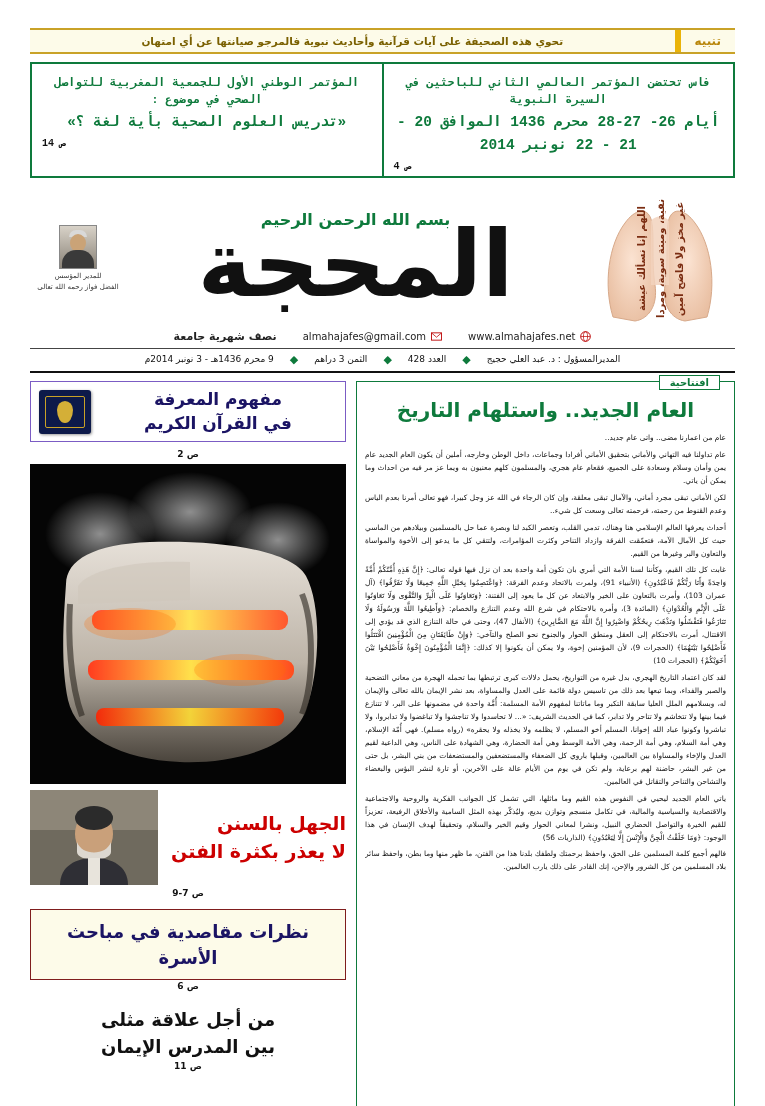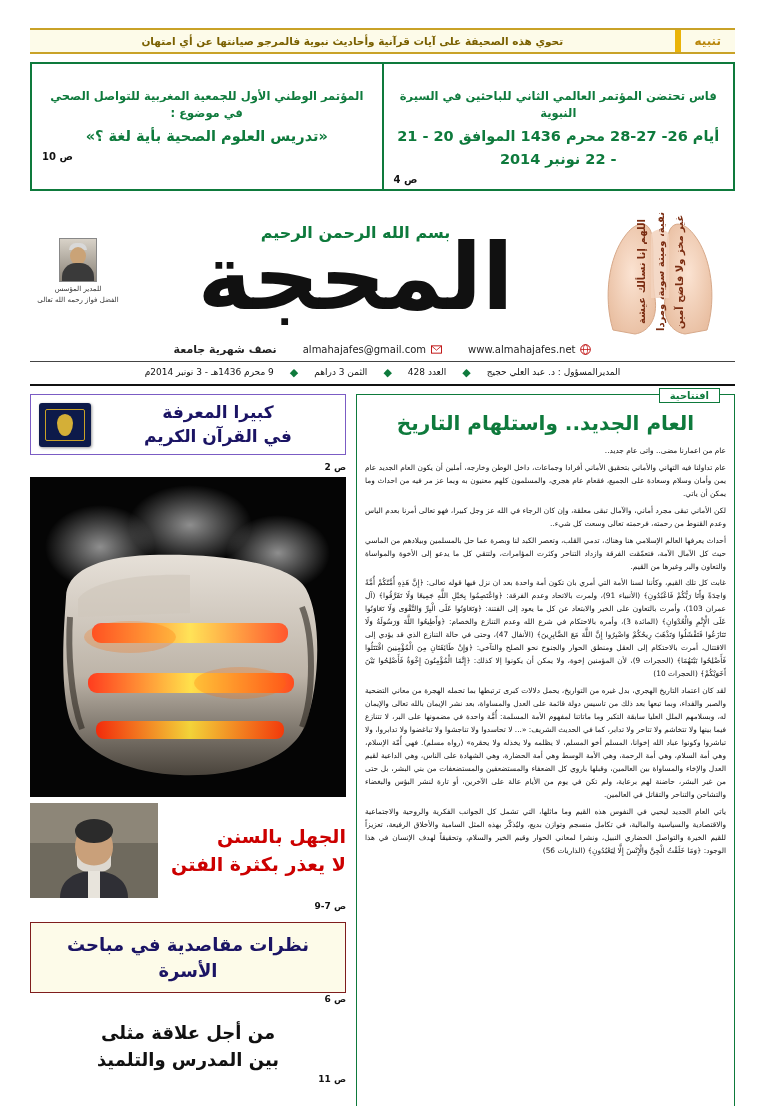--- a/index.html
+++ b/index.html
@@ -45,22 +45,23 @@
 
   
   .green-banner {
     display: flex;
     border: 2px solid #0e7a3c;
     background: #ffffff;
     margin-bottom: 6px;
   }
   .gb-col {
     flex: 1;
-    padding: 24px 10px 4px 10px;
-    text-align: center;
+    padding: 10px 10px 4px 10px;
+    text-align: center;
+    font-family: Liberation Mono, monospace;
   }
   .gb-col.left { border-left: 2px solid #0e7a3c; }
   .gb-line1 {
     color: #0e7a3c;
     font-weight: bold;
     font-size: 11.5px;
     line-height: 1.5;
   }
   .gb-line2 {
     color: #0e7a3c;
@@ -270,21 +271,21 @@
     flex: 1;
     text-align: center;
     color: #1b1464;
     font-weight: bold;
     font-size: 17px;
     line-height: 1.4;
   }
   .page-ref {
     font-size: 9px;
     color: #111;
-    text-align: right;
+    text-align: center;
     margin: 1px 0 5px 0;
     font-weight: bold;
   }
 
   .photo-fist {
     width: 100%; height: 320px;
     background: #000;
     position: relative;
     overflow: hidden;
     margin-bottom: 6px;
@@ -341,21 +342,21 @@
 
   <div class="green-banner">
     <div class="gb-col left">
       <div class="gb-line1">فاس تحتضن المؤتمر العالمي الثاني للباحثين في السيرة النبوية</div>
       <div class="gb-line2">أيام  26- 27-28 محرم 1436 الموافق  20 - 21 - 22 نونبر 2014</div>
       <div class="gb-page">ص 4</div>
     </div>
     <div class="gb-col">
       <div class="gb-line1">المؤتمر الوطني الأول للجمعية المغربية للتواصل الصحي في موضوع :</div>
       <div class="gb-line2">«تدريس العلوم الصحية بأية لغة ؟»</div>
-      <div class="gb-page">ص 10</div>
+      <div class="gb-page">ص 14</div>
     </div>
   </div>
 
   <div class="masthead">
 
     <div class="hands-block">
       <svg class="hands-svg" viewBox="0 0 150 140">
         <defs>
           <radialGradient id="skin" cx="50%" cy="45%" r="60%">
             <stop offset="0%" stop-color="#fbe3d2"></stop>
@@ -421,29 +422,30 @@
         <div class="editorial-tag">افتتاحية</div>
         <div class="editorial-title">العام الجديد.. واستلهام التاريخ</div>
         <div class="editorial-body">
           <p>عام من اعمارنا مضى.. واتى عام جديد..</p>
           <p>عام تداولنا فيه التهاني والأماني بتحقيق الأماني أفرادا وجماعات، داخل الوطن وخارجه، أملين أن يكون العام الجديد عام يمن وأمان وسلام وسعادة على الجميع، فقعام عام هجري، والمسلمون كلهم معنيون به ويما عز مر فيه من احداث وما يمكن أن ياتي.</p>
           <p>لكن الأماني تبقى مجرد أماني، والآمال تبقى معلقة، وإن كان الرجاء في الله عز وجل كبيرا، فهو تعالى أمرنا بعدم الياس وعدم القنوط من رحمته، فرحمته تعالى وسعت كل شيء..</p>
           <p>أحداث يعرفها العالم الإسلامي هنا وهناك، تدمي القلب، وتعصر الكبد لنا وبصرة عما حل بالمسلمين وبيلادهم من الماسي حيث كل الآمال الآمة، فتعمّقت الفرقة وازداد التناحر وكثرت المؤامرات، ولتتقي كل ما يدعو إلى الأخوة والمواساة والتعاون والبر وغيرها من القيم.</p>
           <p>غابت كل تلك القيم، وكأننا لسنا الأمة التي أمري بان تكون أمة واحدة بعد ان نزل فيها قوله تعالى: ﴿إِنَّ هَذِهِ أُمَّتُكُمْ أُمَّةً وَاحِدَةً وَأَنَا رَبُّكُمْ فَاعْبُدُونِ﴾ (الأنبياء 91)، ولمرت بالاتحاد وعدم الفرقة: ﴿وَاعْتَصِمُوا بِحَبْلِ اللَّهِ جَمِيعًا وَلَا تَفَرَّقُوا﴾ (آل عمران 103)، وأمرت بالتعاون على الخير والابتعاد عن كل ما يعود إلى الفتنة: ﴿وَتَعَاوَنُوا عَلَى الْبِرِّ وَالتَّقْوَى وَلَا تَعَاوَنُوا عَلَى الْإِثْمِ وَالْعُدْوَانِ﴾ (المائدة 3)، وأمره بالاحتكام في شرع الله وعدم التنازع والخصام: ﴿وَأَطِيعُوا اللَّهَ وَرَسُولَهُ وَلَا تَنَازَعُوا فَتَفْشَلُوا وَتَذْهَبَ رِيحُكُمْ وَاصْبِرُوا إِنَّ اللَّهَ مَعَ الصَّابِرِينَ﴾ (الأنفال 47)، وحتى في حالة التنازع الذي قد يؤدي إلى الاقتتال، أمرت بالاحتكام إلى العقل ومنطق الحوار والجنوح نحو الصلح والتآخي: ﴿وَإِنْ طَائِفَتَانِ مِنَ الْمُؤْمِنِينَ اقْتَتَلُوا فَأَصْلِحُوا بَيْنَهُمَا﴾ (الحجرات 9)، لأن المؤمنين إخوة، ولا يمكن أن يكونوا إلا كذلك: ﴿إِنَّمَا الْمُؤْمِنُونَ إِخْوَةٌ فَأَصْلِحُوا بَيْنَ أَخَوَيْكُمْ﴾ (الحجرات 10)</p>
           <p>لقد كان اعتماد التاريخ الهجري، بدل غيره من التواريخ، يحمل دلالات كبرى ترتبطها بما تحمله الهجرة من معاني التضحية والصبر والفداء، وبما تبعها بعد ذلك من تاسيس دولة قائمة على العدل والمساواة، بعد نشر الإيمان بالله تعالى والإيمان له، وبسلامهم الملل العليا سابقة التكبر وما ماتاتنا لمفهوم الأمة المسلمة: أُمَّة واحدة في مضمونها على البر، لا تتنازع فيما بينها ولا تتخاشم ولا تتاحر ولا تدابر، كما في الحديث الشريف: «... لا تحاسدوا ولا تناجشوا ولا تباغضوا ولا تدابروا، ولا تباشروا وكونوا عباد الله إخوانا، المسلم أخو المسلم، لا يظلمه ولا يخذله ولا يحقره» (رواه مسلم). فهي أُمّة الإسلام، وهي أمة السلام، وهي أمة الرحمة، وهي الأمة الوسط وهي أمة الحضارة، وهي الشهادة على الناس، وهي الداعية لقيم العدل والإخاء والمساواة بين العالمين، وقبلها باروي كل الضعفاء والمستضعفين والمستضعفات من بني البشر، بل حتى من غير البشر، حاضنة لهم برعاية، ولم تكن في يوم من الأيام عالة على الآخرين، أو تارة لنشر البؤس والبغضاء والتشاحن والتناحر والتقاتل في العالمين.</p>
           <p>ياتي العام الجديد ليحيي في النفوس هذه القيم وما ماثلها، التي تشمل كل الجوانب الفكرية والروحية والاجتماعية والاقتصادية والسياسية والمالية، في تكامل منسجم وتوازن بديع، وليُذكّر بهذه المثل السامية والأخلاق الرفيعة، تعزيزاً للقيم الخيرة والتواصل الحضاري النبيل، ونشرا لمعاني الحوار وقيم الخير والسلام، وتحقيقاً لهدف الإنسان في هذا الوجود: ﴿وَمَا خَلَقْتُ الْجِنَّ وَالْإِنْسَ إِلَّا لِيَعْبُدُونِ﴾ (الذاريات 56)</p>
+          <p>فالهم أجمع كلمة المسلمين على الحق، واحفظ برحمتك ولطفك بلدنا هذا من الفتن، ما ظهر منها وما بطن، واحفظ سائر بلاد المسلمين من كل الشرور والإحن، إنك القادر على ذلك يارب العالمين.</p>
         </div>
       </div>
     </div>
 
     <div class="col-left">
 
       <div class="headline-box">
         <div class="hl-text">
-          <div>كبيرا المعرفة</div>
+          <div>مفهوم المعرفة</div>
           <div>في القرآن الكريم</div>
         </div>
         <div class="quran-icon">
           <div class="deco"></div>
             <div class="diamond"></div>
         </div>
       </div>
       <div class="page-ref">ص 2</div>
 
       <div class="photo-fist">
@@ -501,19 +503,19 @@
       </div>
       <div class="page-ref">ص 7-9</div>
 
       <div class="gold-box">
         <div class="t">نظرات مقاصدية في مباحث الأسرة</div>
       </div>
       <div class="page-ref">ص 6</div>
 
       <div class="plain-headline">
         <div>من أجل علاقة مثلى</div>
-        <div>بين المدرس والتلميذ</div>
+        <div>بين المدرس الإيمان</div>
       </div>
       <div class="page-ref">ص 11</div>
 
     </div>
   </div>
 </div>
 
 </body></html>

